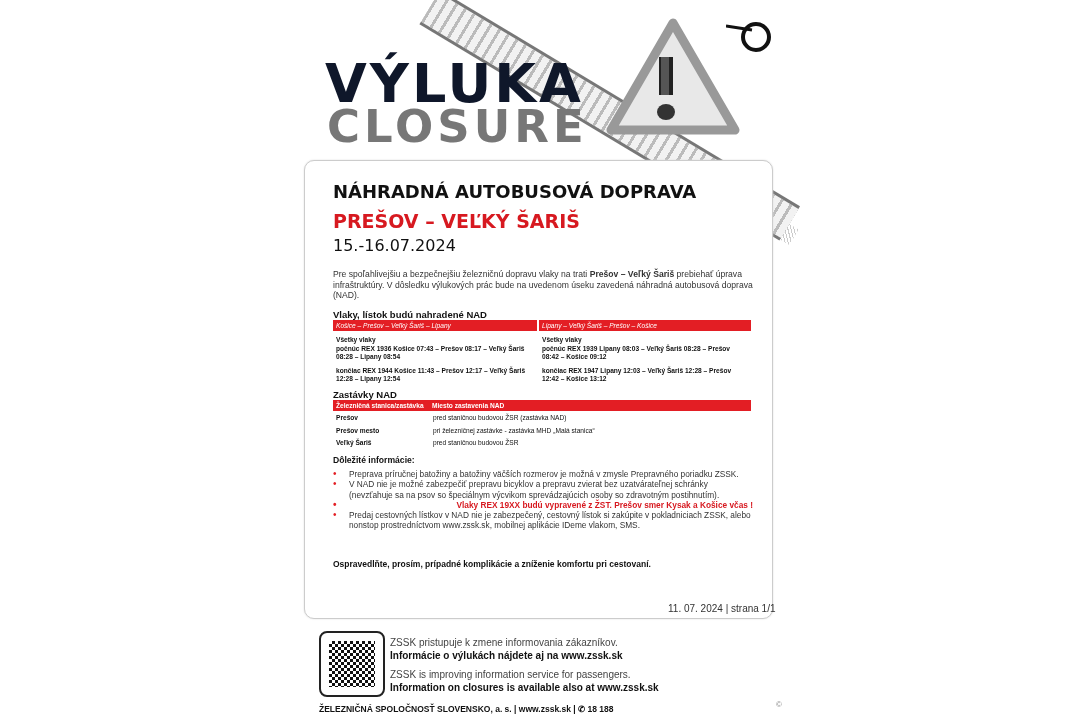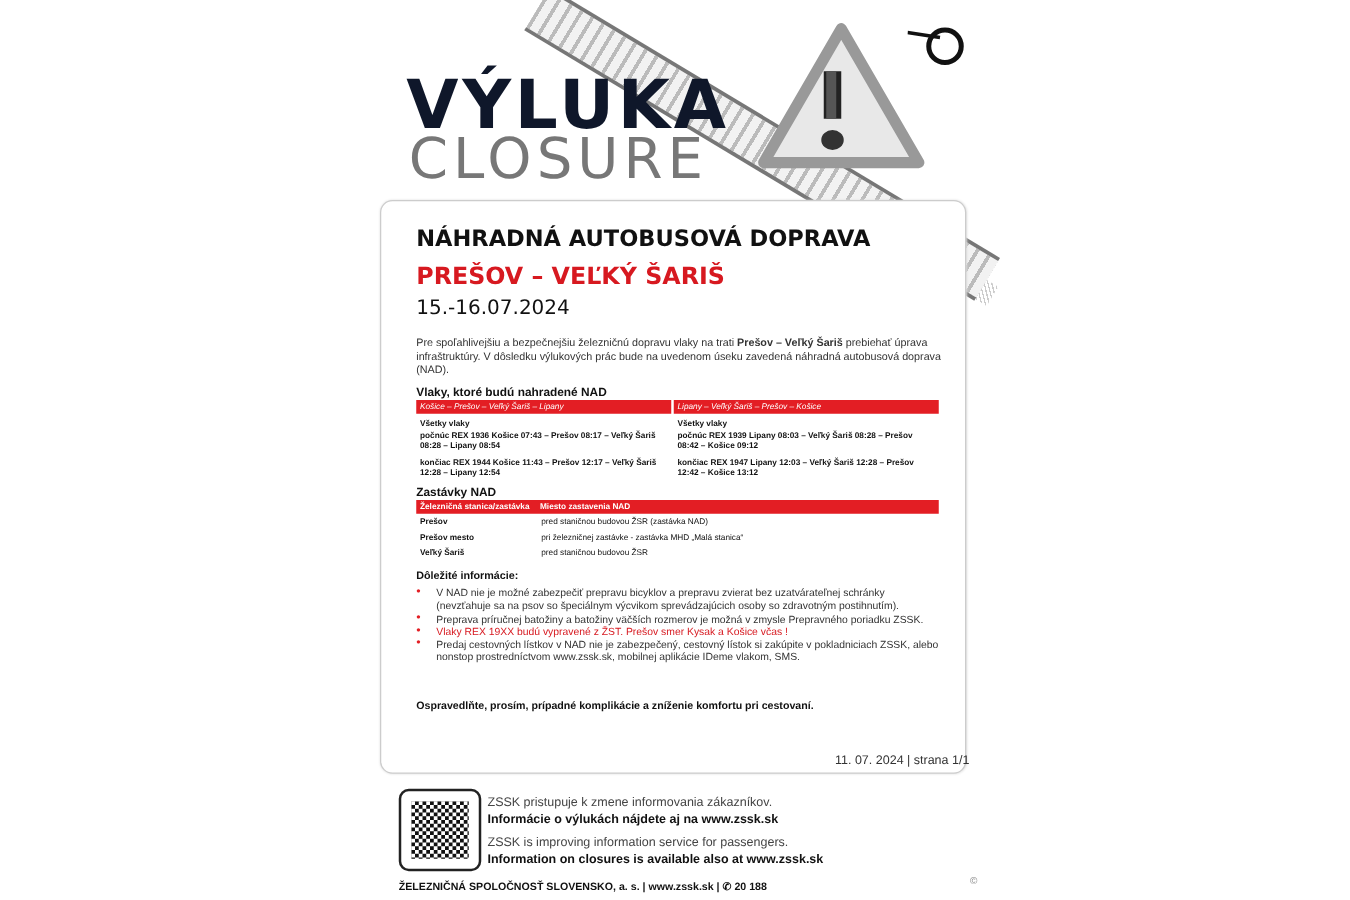--- a/index.html
+++ b/index.html
@@ -4,37 +4,37 @@
 <style>
   html,body{margin:0;padding:0;background:#fff;}
   body{width:1080px;height:720px;position:relative;overflow:hidden;font-family:"Liberation Sans",sans-serif;color:#111;}
   .rail{position:absolute;left:440px;top:-10px;width:420px;height:34px;transform-origin:0 0;transform:rotate(31deg);
     background:repeating-linear-gradient(90deg,#bbb 0 3px,#f2f2f2 3px 10px);border-top:3px solid #777;border-bottom:3px solid #777;}
   .rail-shadow{position:absolute;left:430px;top:8px;width:430px;height:18px;transform-origin:0 0;transform:rotate(31deg);
     background:repeating-linear-gradient(45deg,#ccc 0 1px,#fff 1px 3px);}
   .warn{position:absolute;left:605px;top:20px;width:0;height:0;}
   .logo{position:absolute;left:726px;top:18px;}
   .title1{position:absolute;left:325px;top:52px;font-size:54px;font-weight:900;letter-spacing:3px;font-family:"DejaVu Sans",sans-serif;color:#0f172a;}
-  .title2{position:absolute;left:327px;top:100px;font-size:45px;font-weight:400;letter-spacing:4px;font-family:"DejaVu Sans",sans-serif;color:#777;}
+  .title2{position:absolute;left:327px;top:100px;font-size:45px;font-weight:700;letter-spacing:4px;font-family:"DejaVu Sans",sans-serif;color:#777;}
   .card{position:absolute;left:304px;top:160px;width:467px;height:457px;border:1px solid #ccc;border-radius:10px;background:#fff;box-shadow:0 0 2px #ddd;}
   .h1{position:absolute;left:333px;top:181px;font-size:18px;font-weight:900;font-family:"DejaVu Sans",sans-serif;}
   .h2{position:absolute;left:333px;top:210px;font-size:19px;font-weight:900;color:#d71920;font-family:"DejaVu Sans",sans-serif;}
   .date{position:absolute;left:333px;top:236px;font-size:16px;font-family:"DejaVu Sans",sans-serif;}
   .intro{position:absolute;left:333px;top:269px;width:420px;font-size:8.6px;line-height:10.5px;color:#333;}
   .sec{position:absolute;left:333px;font-size:9.5px;font-weight:bold;}
   .redbar{position:absolute;height:11px;background:#e31e24;color:#fff;font-size:6.6px;line-height:11px;padding-left:3px;box-sizing:border-box;}
   .cell{position:absolute;font-size:6.6px;line-height:8.5px;width:200px;}
   .cell b{font-weight:bold}
   .stoprow{position:absolute;left:336px;font-size:6.6px;}
   .stoprow span{position:absolute;white-space:nowrap}
   .info{position:absolute;left:333px;top:455px;font-size:8.6px;font-weight:bold;}
   ul{position:absolute;left:333px;top:469px;width:420px;margin:0;padding:0;list-style:none;font-size:8.3px;line-height:10.3px;color:#333;}
   li{position:relative;padding-left:16px;}
   li::before{content:"•";color:#e31e24;position:absolute;left:0;font-size:10px;}
-  li.red{color:#d71920;font-weight:normal;}
+  li.red{color:#d71920;font-weight:bold;text-align:right;}
   .apology{position:absolute;left:333px;top:559px;font-size:8.5px;font-weight:bold;text-align:right;}
   .pagefoot{position:absolute;left:668px;top:603px;font-size:10px;color:#333;}
   .qr{position:absolute;left:319px;top:631px;width:66px;height:66px;border:2px solid #222;border-radius:8px;box-sizing:border-box;}
   .qrinner{position:absolute;left:8px;top:8px;width:46px;height:46px;
     background:repeating-conic-gradient(#111 0 25%,#fff 0 50%) 0 0/6px 6px;}
   .foot{position:absolute;left:390px;font-size:10px;white-space:nowrap;}
   .foot.b{font-weight:bold;color:#111}
   .bottom{position:absolute;left:319px;top:704px;font-size:8.5px;font-weight:bold;}
   .copy{position:absolute;left:776px;top:700px;font-size:8px;color:#888;}
 </style>
@@ -58,21 +58,21 @@
 
 <div class="title1">VÝLUKA</div>
 <div class="title2">CLOSURE</div>
 
 <div class="card"></div>
 <div class="h1">NÁHRADNÁ AUTOBUSOVÁ DOPRAVA</div>
 <div class="h2">PREŠOV – VEĽKÝ ŠARIŠ</div>
 <div class="date">15.-16.07.2024</div>
 <div class="intro"><span>Pre spoľahlivejšiu a bezpečnejšiu železničnú dopravu vlaky na trati </span><b>Prešov – Veľký Šariš</b><span> prebiehať úprava infraštruktúry. V dôsledku výlukových prác bude na uvedenom úseku zavedená náhradná autobusová doprava (NAD).</span></div>
 
-<div class="sec" style="top:309px">Vlaky, ktoré budú nahradené NAD</div>
+<div class="sec" style="top:309px">Vlaky, lístok budú nahradené NAD</div>
 <div class="redbar" style="left:333px;top:320px;width:204px;font-style:italic">Košice – Prešov – Veľký Šariš – Lipany</div>
 <div class="redbar" style="left:539px;top:320px;width:212px;font-style:italic">Lipany – Veľký Šariš – Prešov – Košice</div>
 <div class="cell" style="left:336px;top:336px"><b>Všetky vlaky</b><br><b>počnúc REX 1936 Košice 07:43 – Prešov 08:17 – Veľký Šariš 08:28 – Lipany 08:54</b><div style="height:5px"></div><b>končiac REX 1944 Košice 11:43 – Prešov 12:17 – Veľký Šariš 12:28 – Lipany 12:54</b></div>
 <div class="cell" style="left:542px;top:336px"><b>Všetky vlaky</b><br><b>počnúc REX 1939 Lipany 08:03 – Veľký Šariš 08:28 – Prešov 08:42 – Košice 09:12</b><div style="height:5px"></div><b>končiac REX 1947 Lipany 12:03 – Veľký Šariš 12:28 – Prešov 12:42 – Košice 13:12</b></div>
 
 <div class="sec" style="top:389px">Zastávky NAD</div>
 <div class="redbar" style="left:333px;top:400px;width:418px;font-weight:bold"><span>Železničná stanica/zastávka</span><span style="position:absolute;left:99px">Miesto zastavenia NAD</span></div>
 <div class="stoprow" style="top:414px">
     <span style="font-weight:bold">Prešov</span>
     <span style="left:97px">pred staničnou budovou ŽSR (zastávka NAD)</span>
@@ -81,29 +81,29 @@
     <span style="font-weight:bold">Prešov mesto</span>
     <span style="left:97px">pri železničnej zastávke - zastávka MHD „Malá stanica“</span>
   </div>
 <div class="stoprow" style="top:439px">
     <span style="font-weight:bold">Veľký Šariš</span>
     <span style="left:97px">pred staničnou budovou ŽSR</span>
   </div>
 
 <div class="info">Dôležité informácie:</div>
 <ul>
+  <li>Preprava príručnej batožiny a batožiny väčších rozmerov je možná v zmysle Prepravného poriadku ZSSK.</li>
   <li>V NAD nie je možné zabezpečiť prepravu bicyklov a prepravu zvierat bez uzatvárateľnej schránky (nevzťahuje sa na psov so špeciálnym výcvikom sprevádzajúcich osoby so zdravotným postihnutím).</li>
-  <li>Preprava príručnej batožiny a batožiny väčších rozmerov je možná v zmysle Prepravného poriadku ZSSK.</li>
   <li class="red">Vlaky REX 19XX budú vypravené z ŽST. Prešov smer Kysak a Košice včas !</li>
   <li>Predaj cestovných lístkov v NAD nie je zabezpečený, cestovný lístok si zakúpite v pokladniciach ZSSK, alebo nonstop prostredníctvom www.zssk.sk, mobilnej aplikácie IDeme vlakom, SMS.</li>
 </ul>
 <div class="apology">Ospravedlňte, prosím, prípadné komplikácie a zníženie komfortu pri cestovaní.</div>
 <div class="pagefoot">11. 07. 2024 | strana 1/1</div>
 
 <div class="qr">
     <div class="qrinner"></div>
   </div>
 <div class="foot" style="top:637px;color:#444">ZSSK pristupuje k zmene informovania zákazníkov.</div>
 <div class="foot b" style="top:650px">Informácie o výlukách nájdete aj na www.zssk.sk</div>
 <div class="foot" style="top:669px;color:#444">ZSSK is improving information service for passengers.</div>
 <div class="foot b" style="top:682px">Information on closures is available also at www.zssk.sk</div>
-<div class="bottom">ŽELEZNIČNÁ SPOLOČNOSŤ SLOVENSKO, a. s. | www.zssk.sk | ✆ 20 188</div>
+<div class="bottom">ŽELEZNIČNÁ SPOLOČNOSŤ SLOVENSKO, a. s. | www.zssk.sk | ✆ 18 188</div>
 <div class="copy">©</div>
 
 </body></html>

